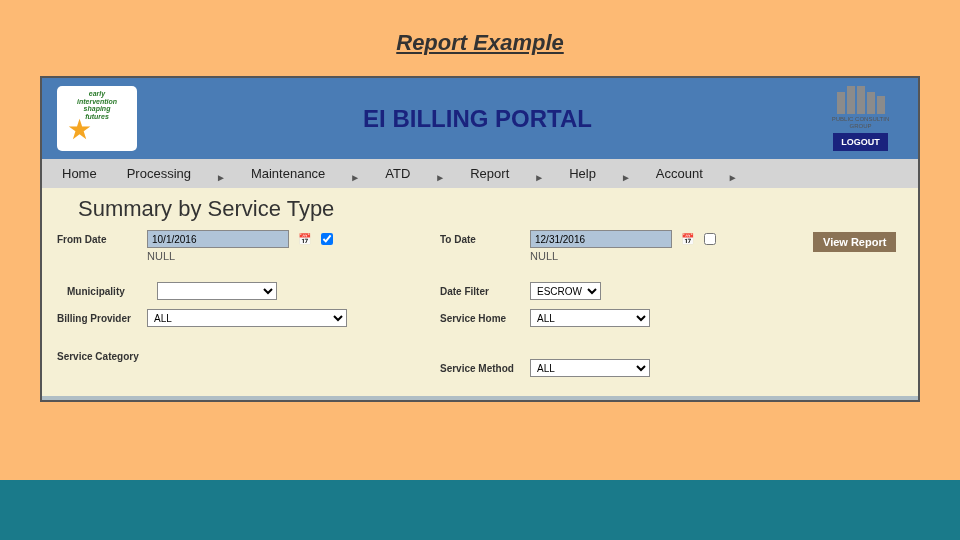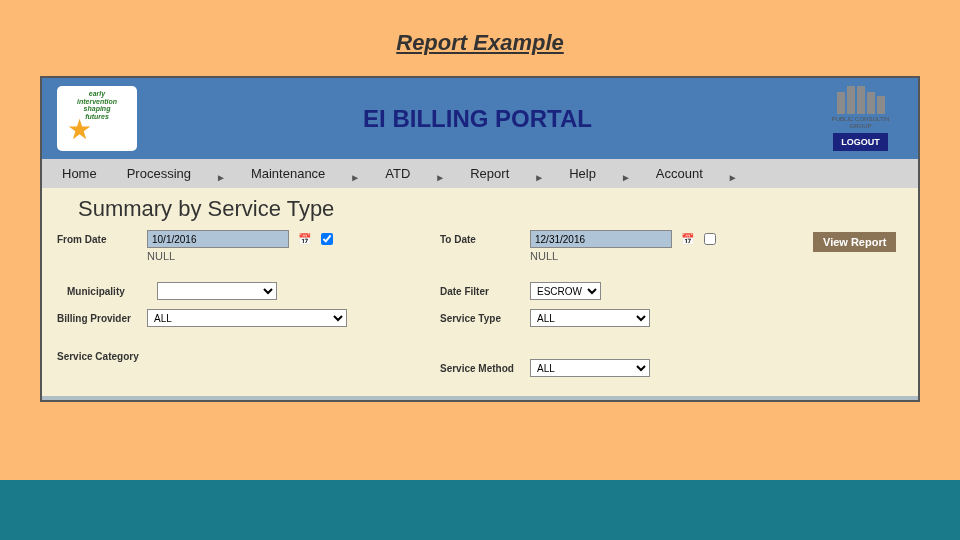--- a/index.html
+++ b/index.html
@@ -366,21 +366,21 @@
         <div style="flex:1;">
           <div class="form-row">
             <span class="form-label">Billing Provider</span>
             <select class="form-select-wide">
               <option>ALL</option>
             </select>
           </div>
         </div>
         <div style="flex:1; padding-left:10px;">
           <div class="form-row">
-            <span class="form-label">Service Type</span>
+            <span class="form-label">Service Home</span>
             <select class="form-select" style="min-width:120px;">
               <option>ALL</option>
             </select>
           </div>
         </div>
         <div style="min-width:90px;"></div>
       </div>
 
       <div style="display:flex; align-items:center; width:100%; margin-bottom:4px;">
         <div style="flex:1;">

